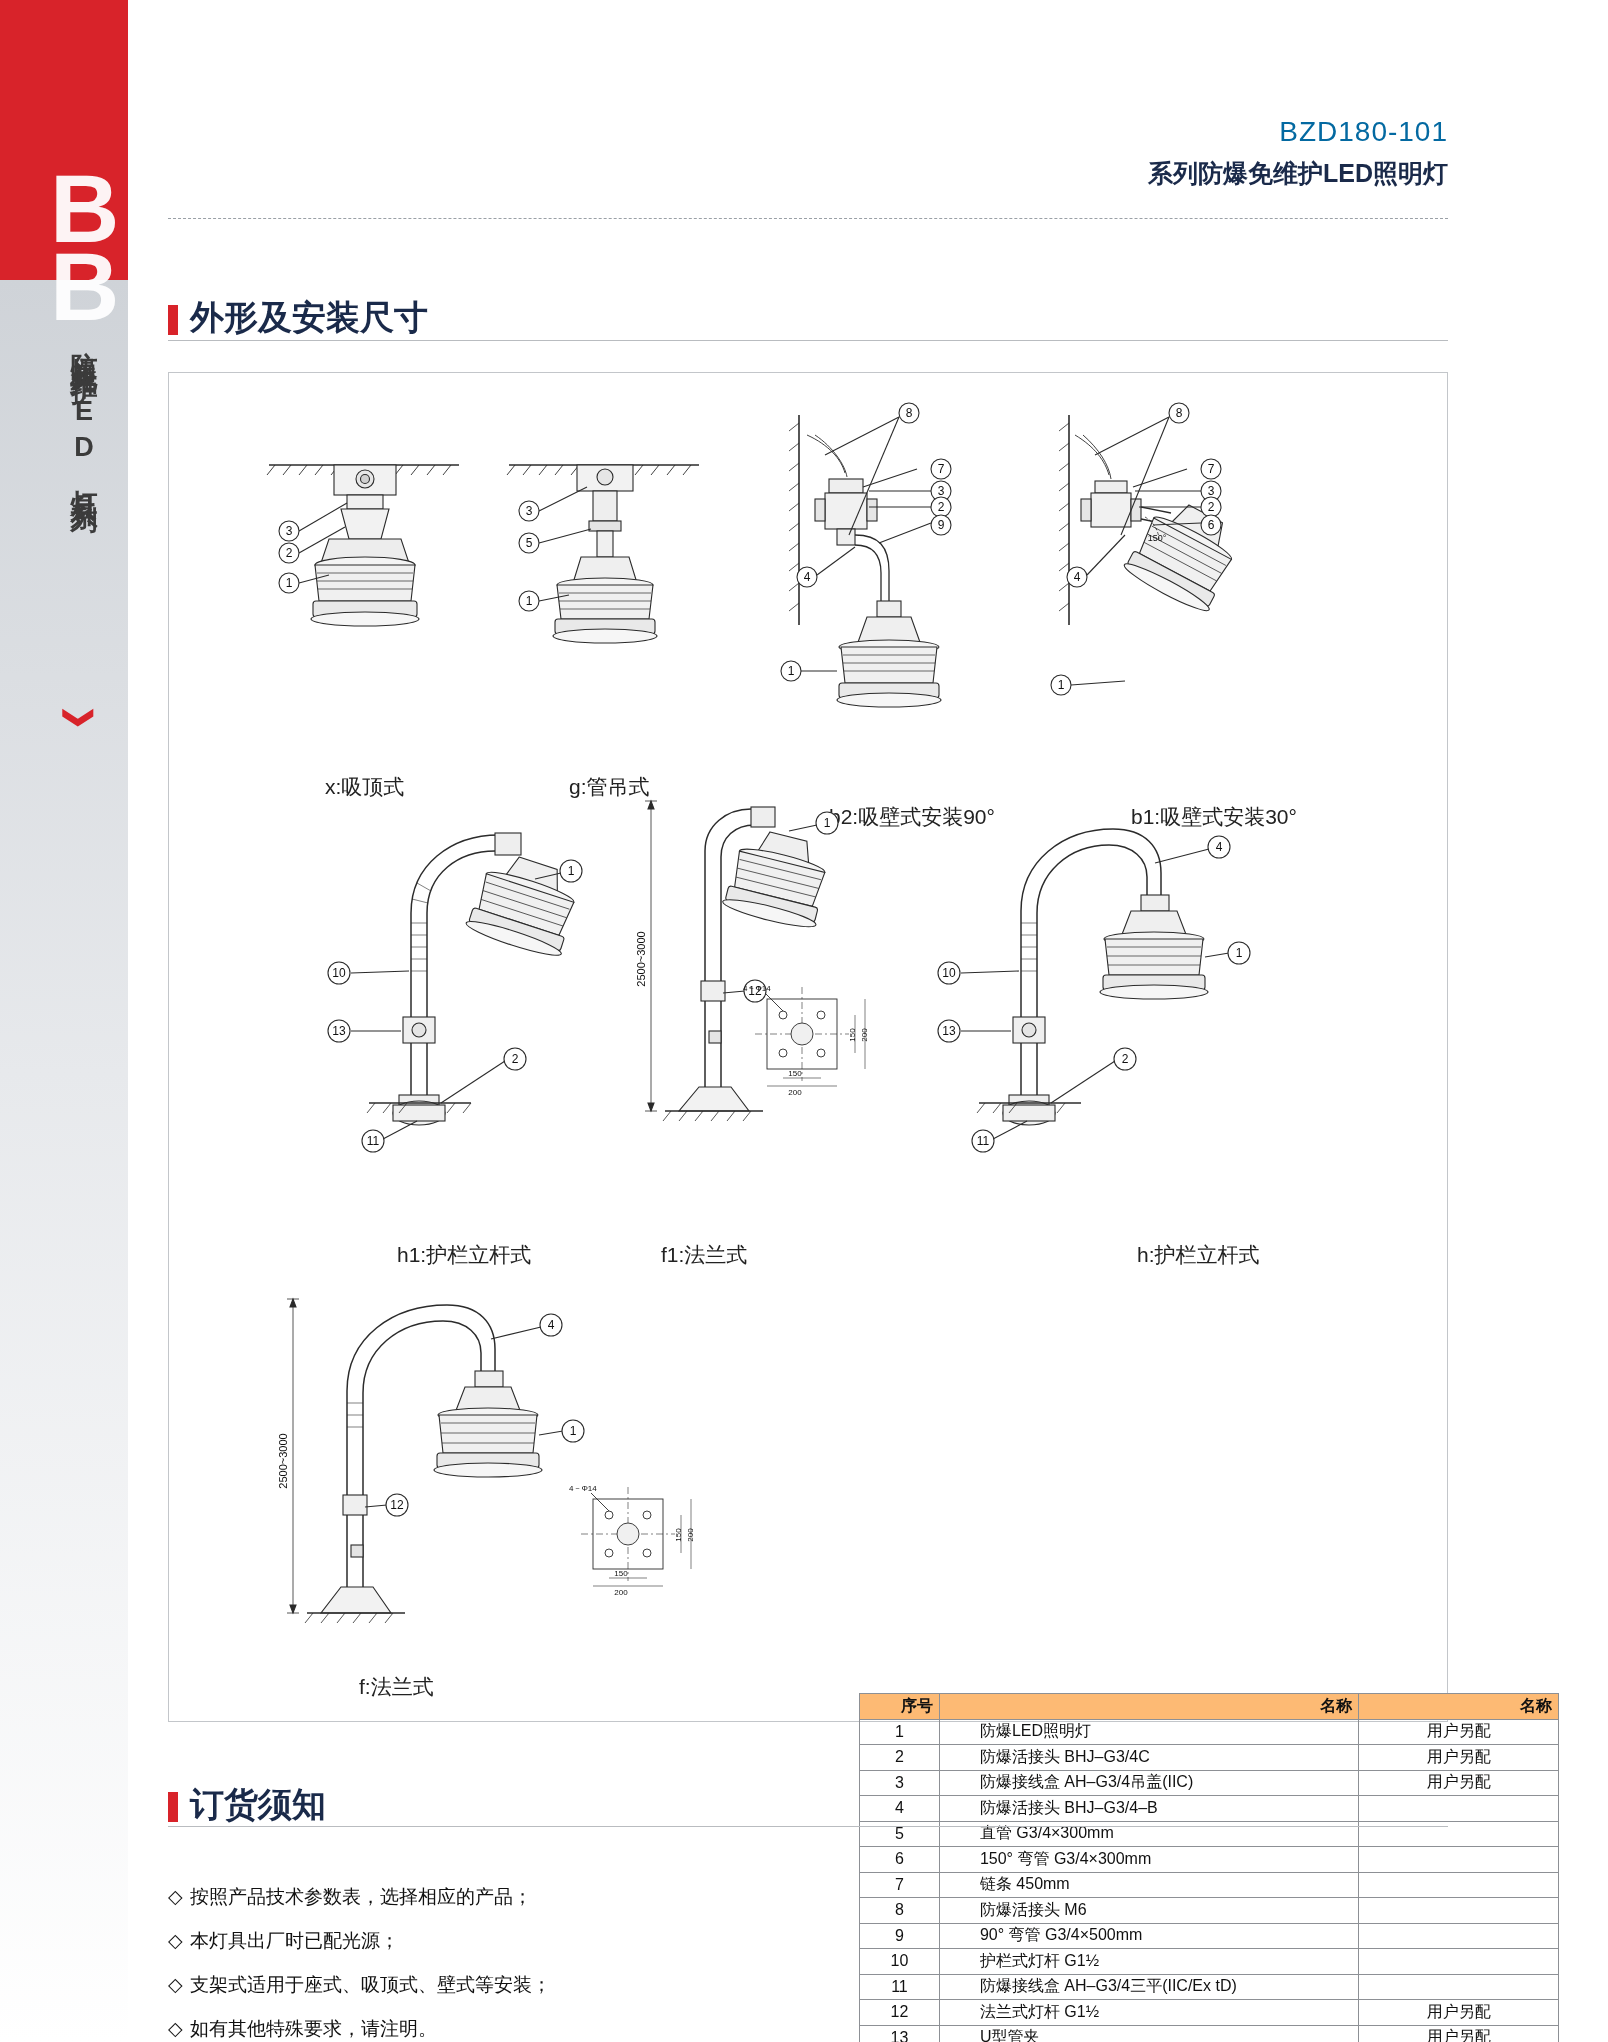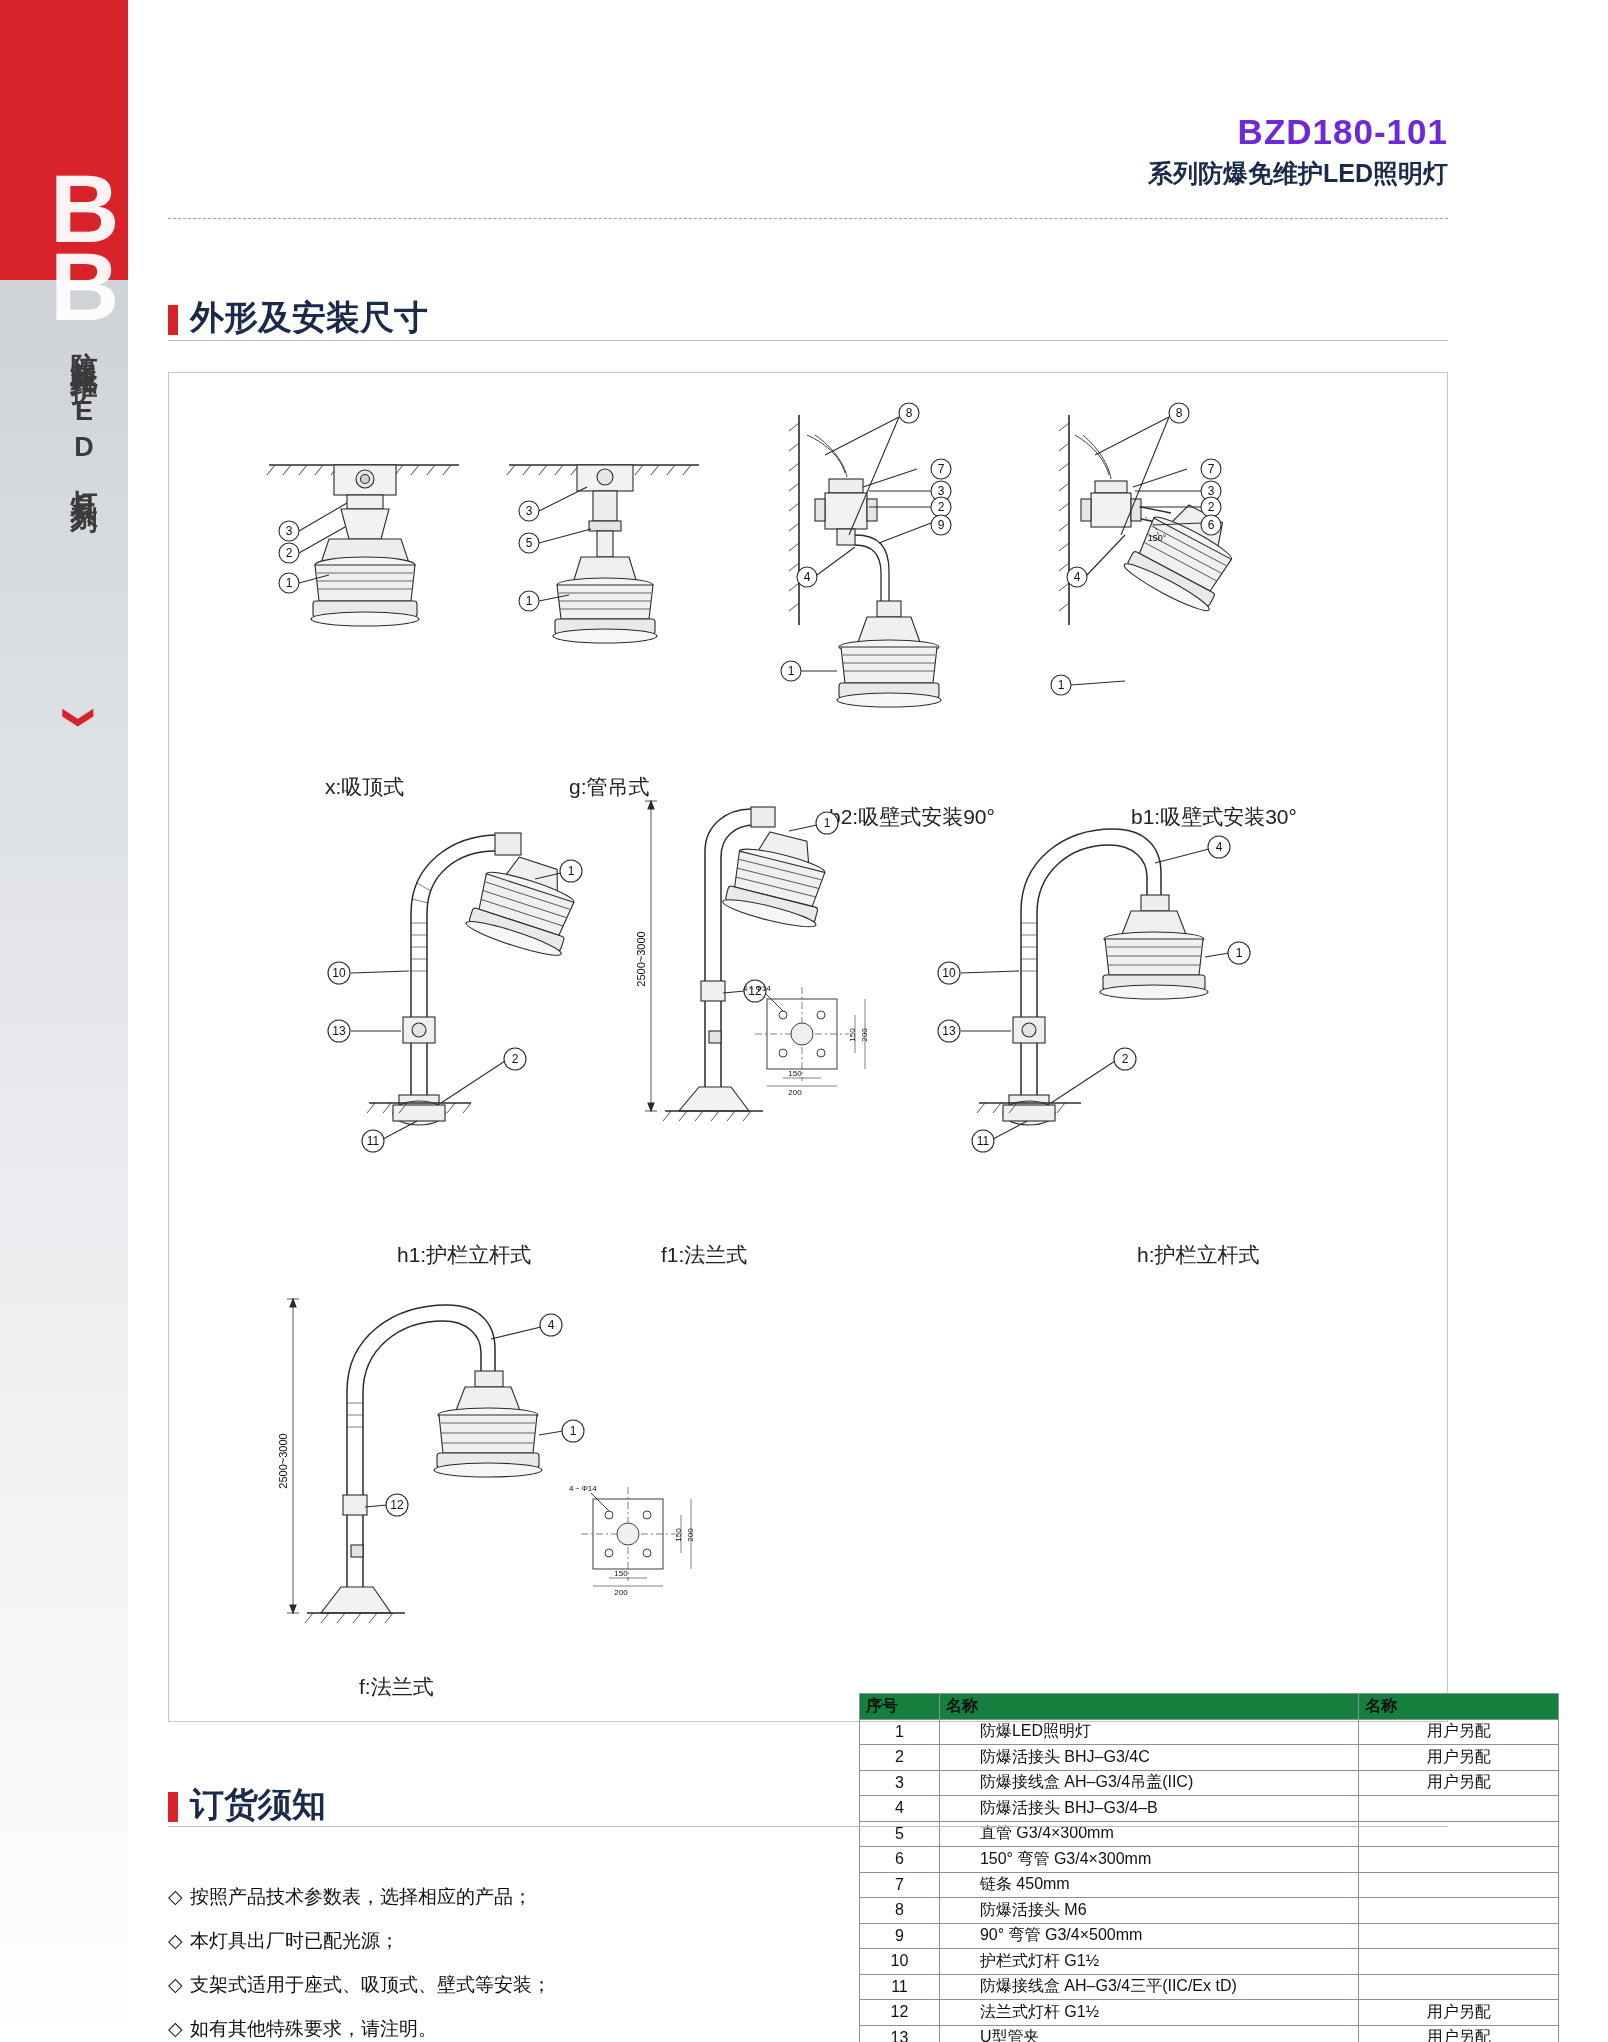--- a/index.html
+++ b/index.html
@@ -43,21 +43,21 @@
     position:absolute; left:68px; top:700px;
     font-size:30px; color:#d8232a; font-weight:bold;
     transform:rotate(90deg);
   }
   
   #header {
     position:absolute; left:168px; top:110px; width:1280px;
     text-align:right;
   }
   #doc-model {
-    font-size:35px; font-weight:bold; color:#6d28d9; letter-spacing:1px;
+    font-size:28px; font-weight:normal; color:#0369a1; letter-spacing:1px;
     line-height:44px;
   }
   #doc-subtitle {
     font-size:25px; font-weight:bold; color:#1a2a4a; line-height:34px;
     margin-top:2px;
   }
   #header-rule {
     position:absolute; left:168px; top:218px; width:1280px;
     border-top:1px dashed #9aa0a6;
   }
@@ -88,21 +88,21 @@
   #parts-table {
     position:absolute; left:690px; top:1320px; width:700px;
     border-collapse:collapse;
     font-size:16px; color:#111;
   }
   #parts-table th, #parts-table td {
     border:1px solid #8d9095;
     height:25.5px; padding:0 6px;
   }
   #parts-table thead th {
-    background:#15803d; font-weight:bold; text-align:left;
+    background:#fdba74; font-weight:bold; text-align:right;
   }
   #parts-table td.c-no { width:80px; text-align:center; }
   #parts-table td.c-name { width:420px; text-align:left; padding-left:40px; }
   #parts-table td.c-note { width:200px; text-align:center; }
   
   #order-list {
     position:absolute; left:168px; top:1875px; width:1200px;
     font-size:19px; color:#111; line-height:44px;
   }
   #order-list div { white-space:nowrap; }

